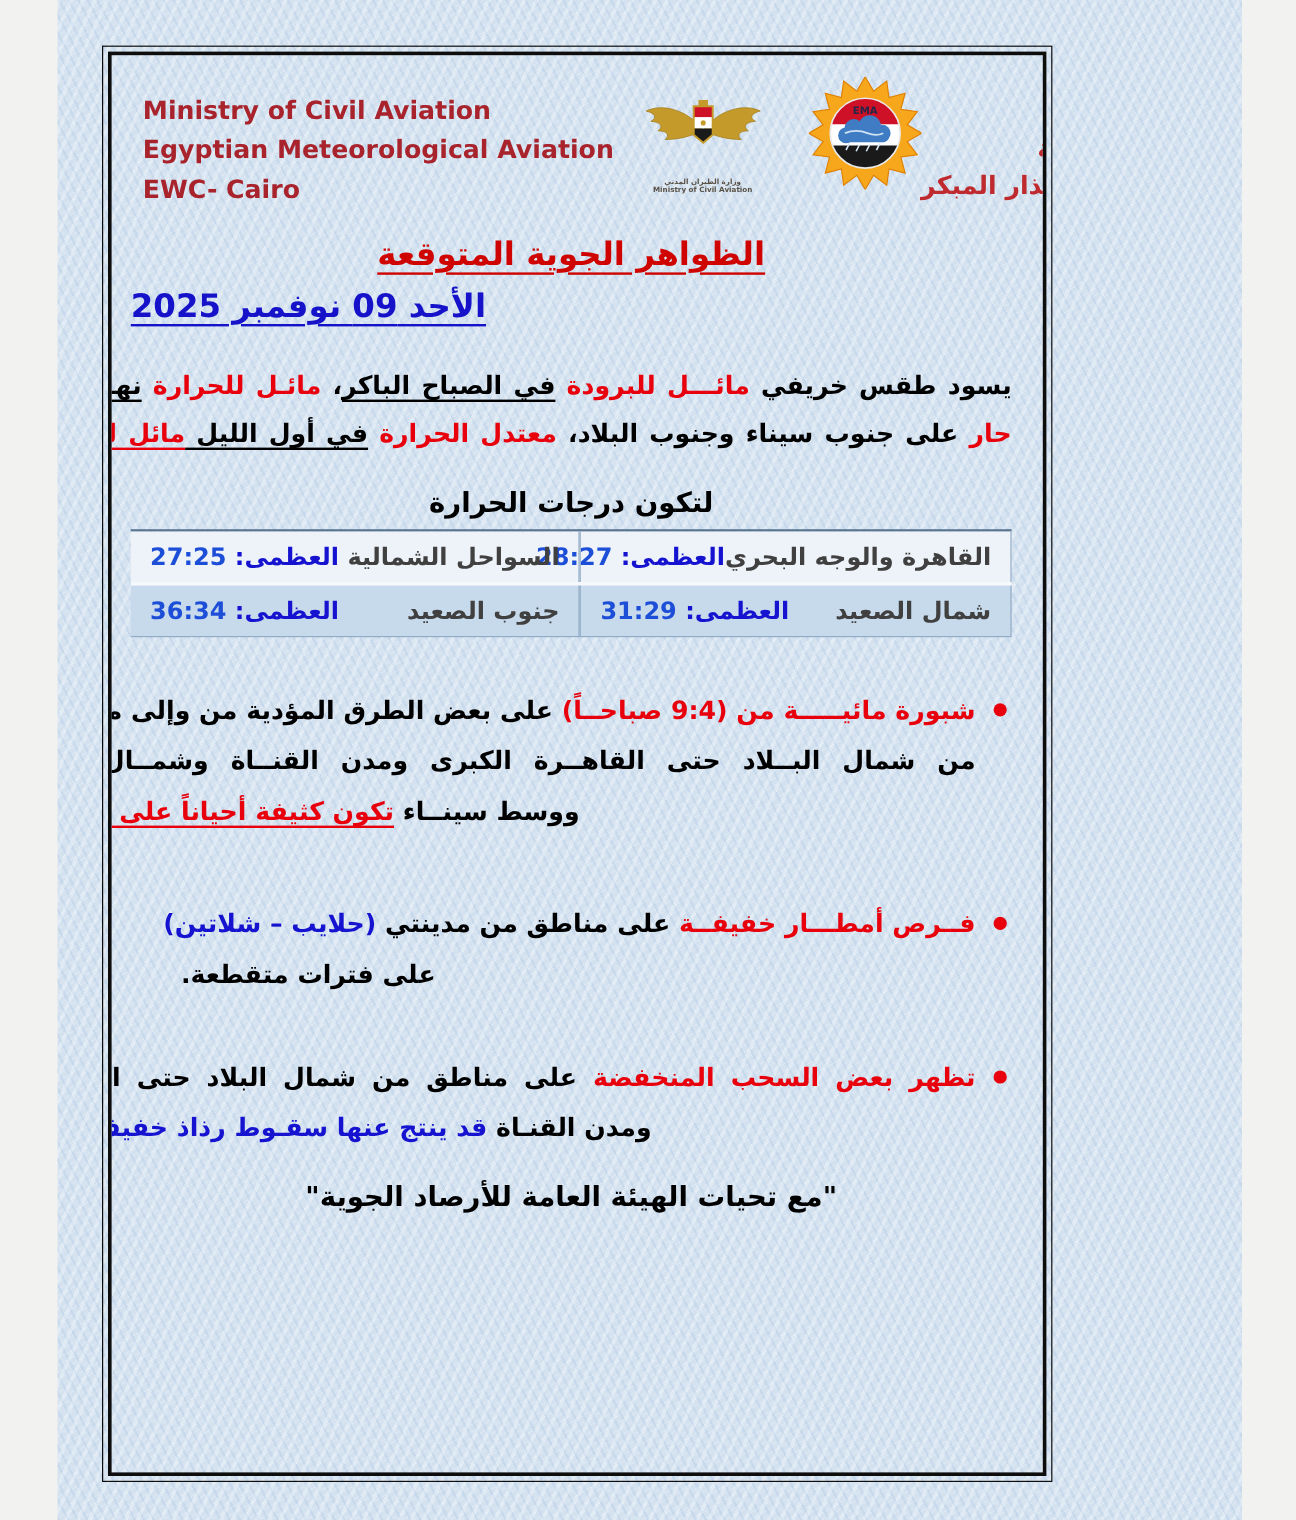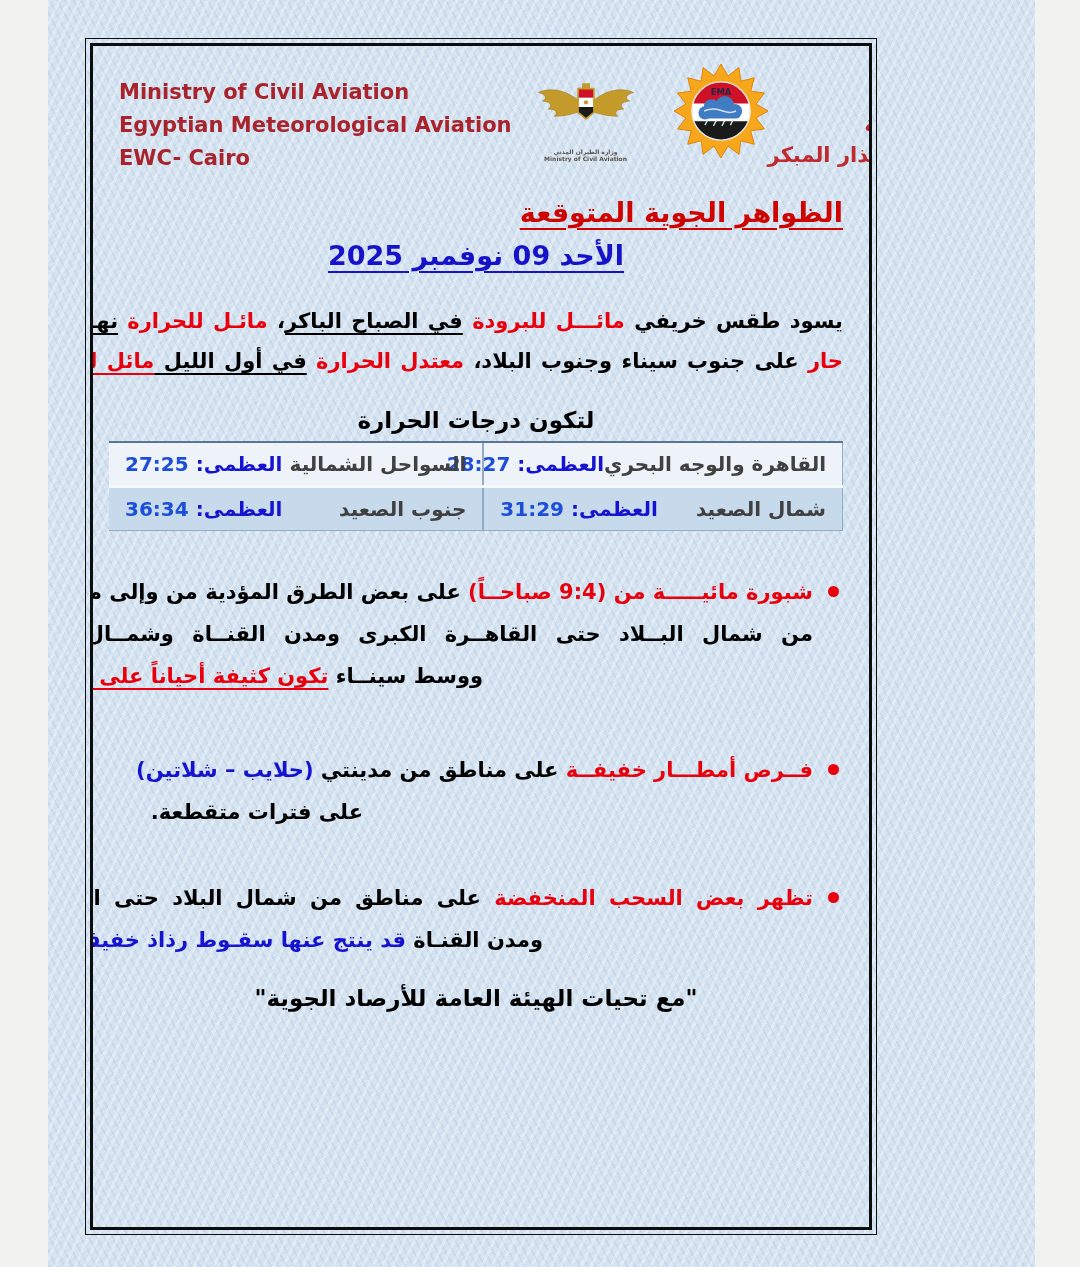--- a/index.html
+++ b/index.html
@@ -31,25 +31,25 @@
   
   .hdr{display:flex;align-items:flex-start;margin-top:18px;}
   .hdr-en{color:#a8232b;font-weight:bold;font-size:21px;line-height:33px;white-space:nowrap;margin-left:10px;margin-top:12px;}
   .hdr-logos{display:flex;align-items:flex-end;margin-left:14px;}
   .logo-min{width:120px;text-align:center;margin-top:4px;}
   .logo-min .cap{font-size:6px;line-height:7px;color:#5b5347;font-weight:bold;}
   .logo-ema{margin-left:28px;margin-top:0;}
   .hdr-ar{direction:rtl;text-align:right;color:#bf2a2e;font-weight:bold;font-size:21px;line-height:31px;white-space:nowrap;margin-right:0;margin-left:0;margin-top:14px;flex:1;}
   
   .title{
-    text-align:right;color:#cf0400;font-weight:bold;font-size:27px;margin-top:22px;direction:rtl;
+    text-align:center;color:#cf0400;font-weight:bold;font-size:27px;margin-top:22px;direction:rtl;
   }
   .title span, .date span{text-decoration:underline;text-underline-offset:6px;text-decoration-thickness:2px;}
   .date{
-    text-align:center;color:#1512c9;font-weight:bold;font-size:27px;margin-top:12px;direction:rtl;
+    text-align:left;color:#1512c9;font-weight:bold;font-size:27px;margin-top:12px;direction:rtl;
   }
   
   .intro{direction:rtl;text-align:right;font-weight:bold;font-size:21px;line-height:40px;color:#000;margin-top:30px;word-spacing:2px;}
   .intro .ln{white-space:nowrap;}
   .red{color:#e8000d;}
   .blue{color:#1513cf;}
   .u{text-decoration:underline;text-underline-offset:5px;}
   
   .temp-cap{direction:rtl;text-align:center;font-weight:bold;font-size:23px;color:#000;margin-top:26px;}
   .temps{direction:rtl;margin-top:8px;border-top:2px solid #5a7591;border-bottom:1px solid #93acc6;}

